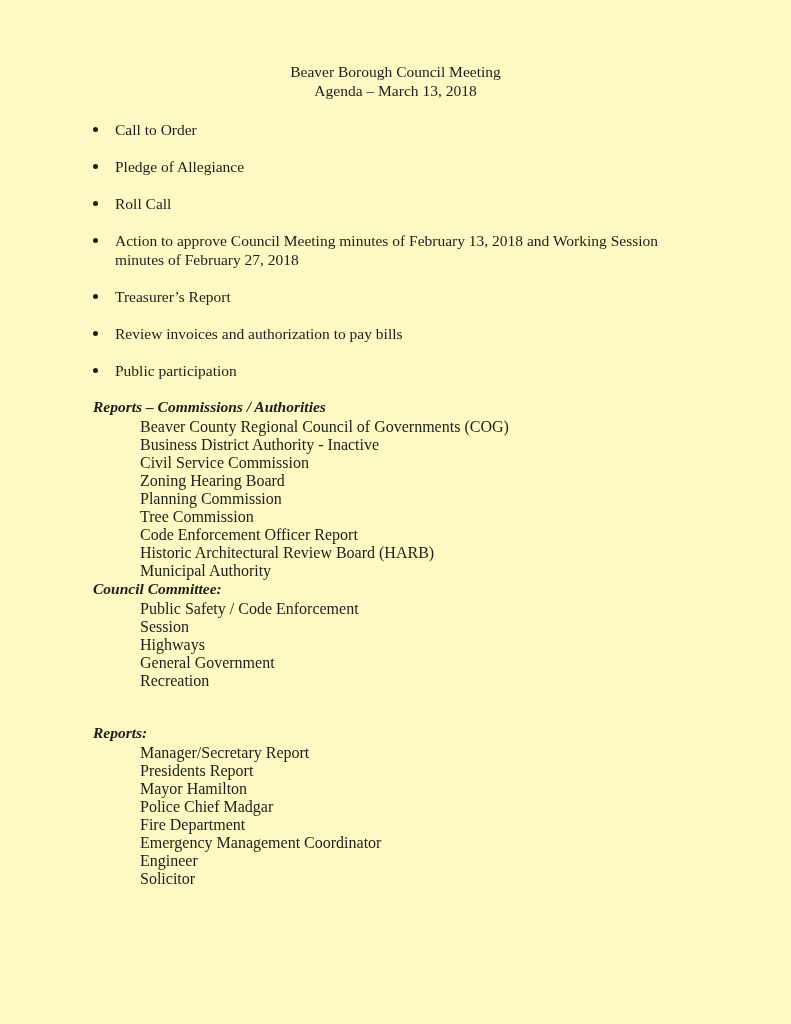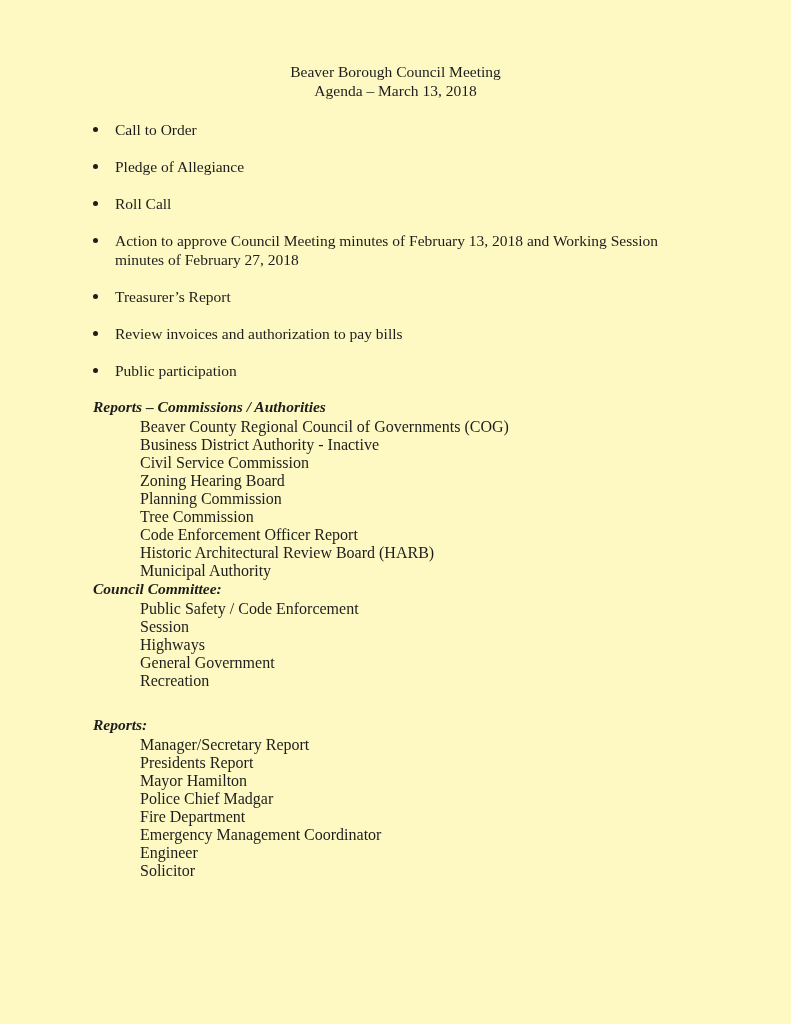--- a/index.html
+++ b/index.html
@@ -44,21 +44,21 @@
     margin: 7px 17px 0 0;
   }
   .bullet-text {
     max-width: 560px;
   }
   .section {
     margin-left: 93px;
   }
   .sec1 { margin-top: 10px; }
   .sec2 { }
-  .sec3 { margin-top: 26px; }
+  .sec3 { margin-top: 34px; }
   .sec-heading {
     font-size: 15.5px;
     font-weight: bold;
     font-style: italic;
     margin: 0 0 2px 0;
   }
   .sec-items {
     margin-left: 47px;
   }
   .sec-item {

